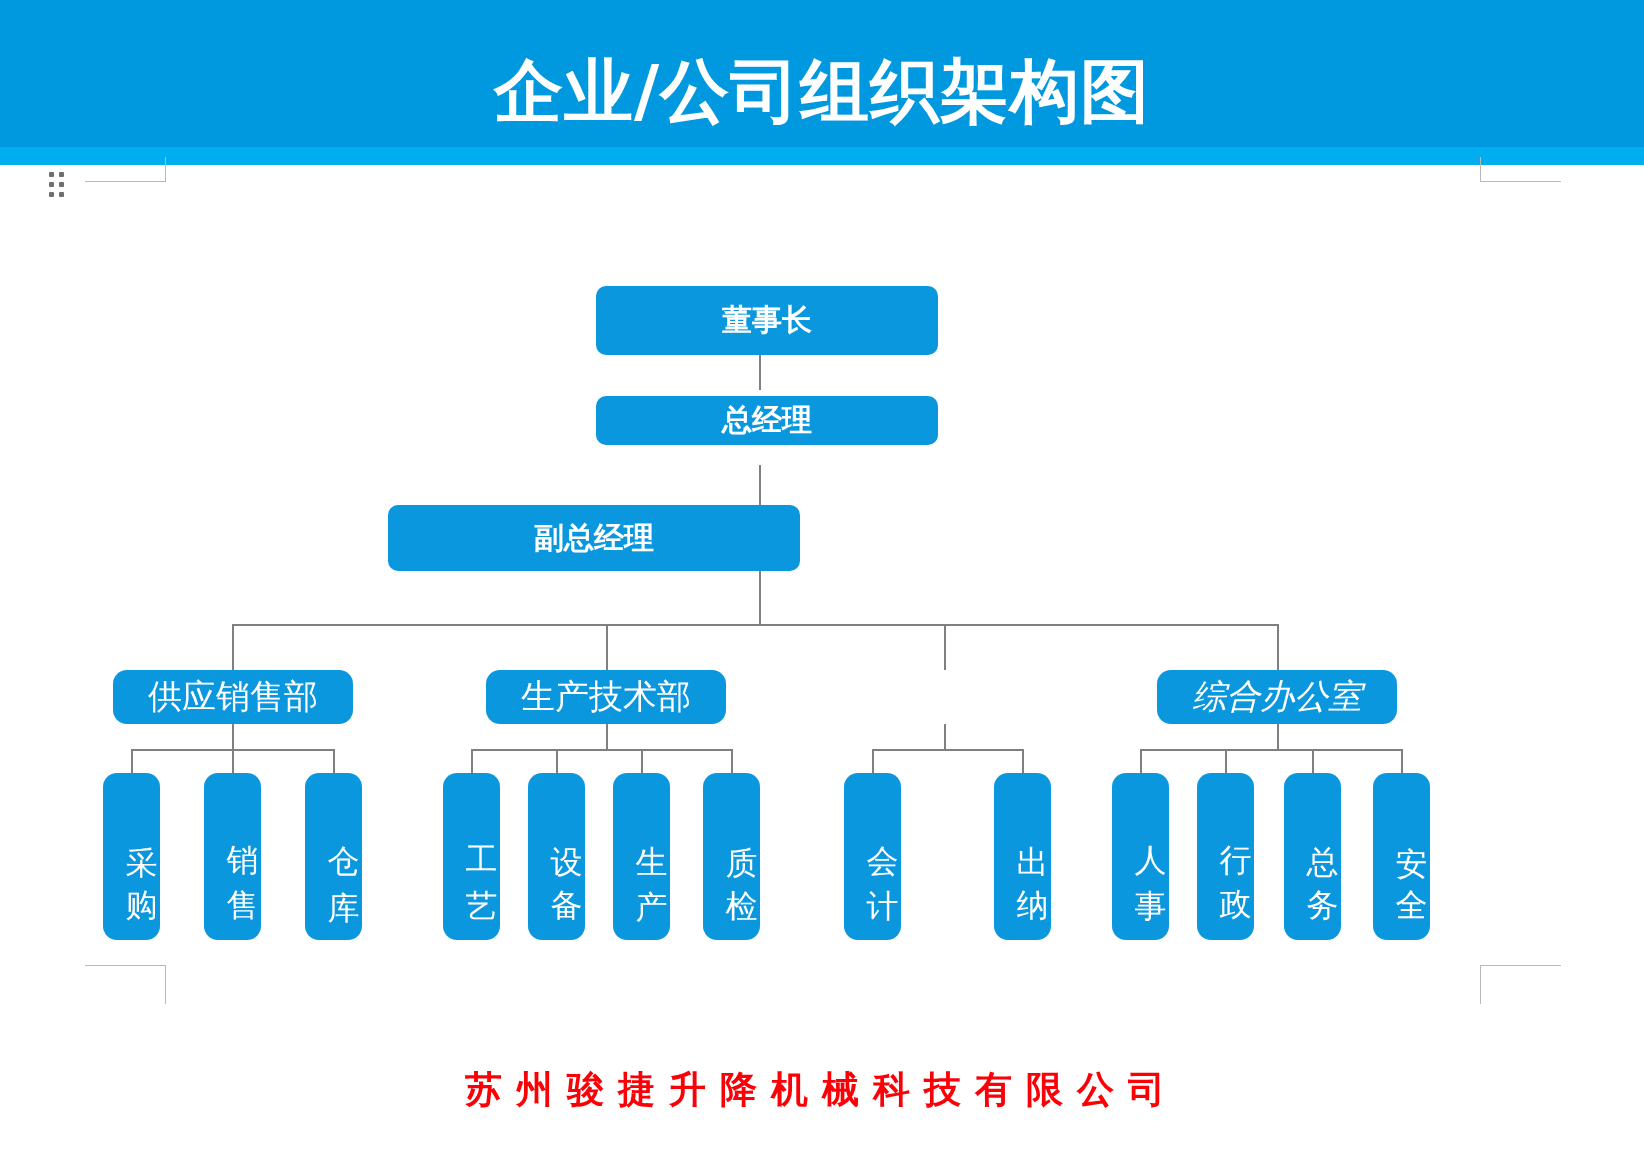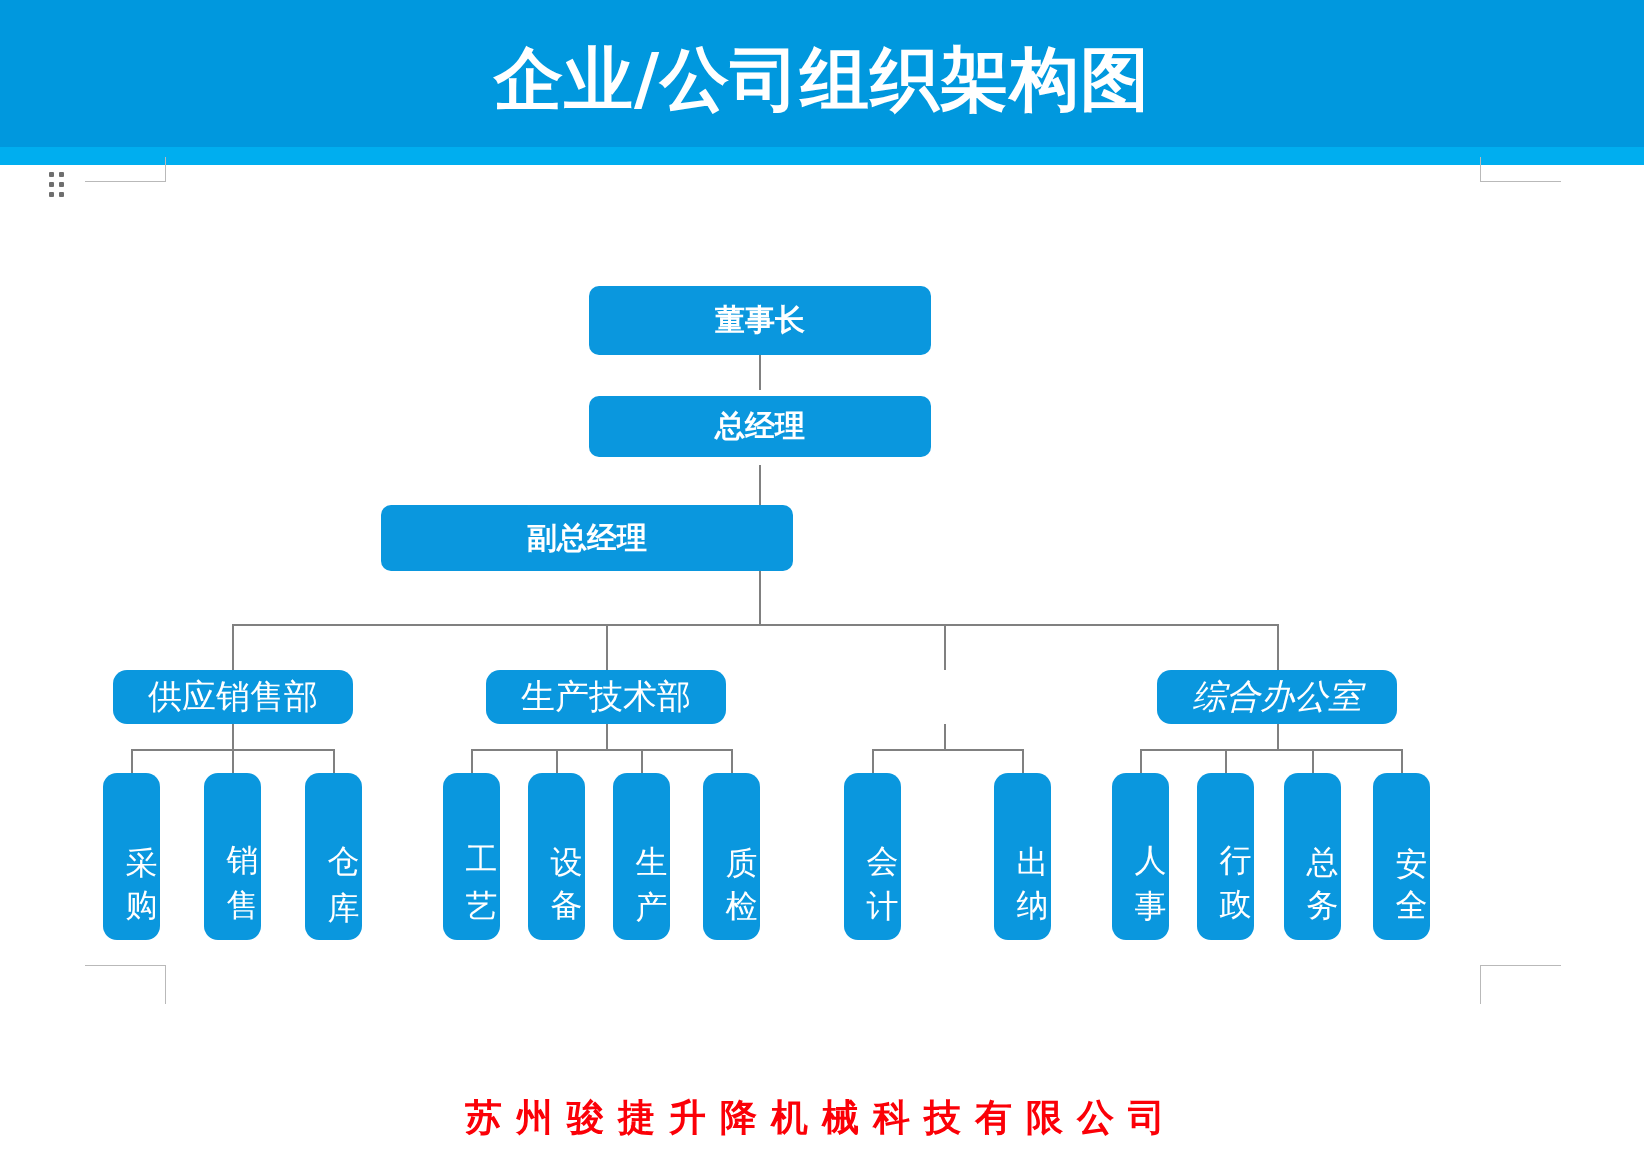--- a/index.html
+++ b/index.html
@@ -15,21 +15,21 @@
   
   .banner{
     position:absolute;left:0;top:0;width:1644px;height:147px;
     background:#0098de;
   }
   .banner-strip{
     position:absolute;left:0;top:147px;width:1644px;height:18px;
     background:#00aeef;
   }
   .banner-title{
-    position:absolute;left:0;top:4px;width:1644px;height:147px;
+    position:absolute;left:0;top:16px;width:1644px;height:147px;
     display:flex;align-items:center;justify-content:center;
     color:#ffffff;
     font-size:69px;
     font-weight:bold;
     letter-spacing:1px;
     white-space:nowrap;
     line-height:1;
     padding-top:4px;
     box-sizing:border-box;
   }
@@ -58,21 +58,21 @@
   .node{
     position:absolute;
     background:#0a97de;
     color:#ffffff;
     border-radius:12px;
     display:flex;align-items:center;justify-content:center;
     text-align:center;
     box-sizing:border-box;
     line-height:1.15;
   }
-  .node.exec{font-weight:bold;font-size:30px;border-radius:10px;}
+  .node.exec{font-weight:bold;font-size:30px;border-radius:10px;margin-left:7px;}
   .node.dept{font-weight:normal;font-size:34px;border-radius:14px;}
   .node.leaf{
     font-weight:normal;font-size:32px;border-radius:14px;
     writing-mode:vertical-rl;
     text-orientation:upright;
     letter-spacing:44px;
     padding-top:14px;
     align-items:flex-start;
     justify-content:center;
   }
@@ -84,21 +84,20 @@
 
   
   .footer{
     position:absolute;left:0;top:1065px;width:1644px;
     text-align:center;
     color:#fb0007;
     font-size:37px;
     font-weight:bold;
     letter-spacing:14px;
     white-space:nowrap;
-    margin-top:28px;
   }
 </style>
 </head>
 <body>
 
 <div class="banner"></div>
 <div class="banner-strip"></div>
 <div class="banner-title">企业/公司组织架构图</div>
 
 <div class="grip">
@@ -149,21 +148,21 @@
   <div class="ln h" style="left:1140px;top:584px;width:262px;"></div>
   <div class="ln v" style="left:1140px;top:584px;height:24px;"></div>
   <div class="ln v" style="left:1225px;top:584px;height:24px;"></div>
   <div class="ln v" style="left:1312px;top:584px;height:24px;"></div>
   <div class="ln v" style="left:1401px;top:584px;height:24px;"></div>
 
   <div class="node exec" style="left:589px;top:121px;width:342px;height:69px;">
     <span>董事长</span>
   </div>
 
-  <div class="node exec" style="left:589px;top:231px;width:342px;height:61px;justify-content:center;">
+  <div class="node exec" style="left:589px;top:231px;width:342px;height:49px;justify-content:center;">
     <span>总经理</span>
   </div>
 
   <div class="node exec" style="left:381px;top:340px;width:412px;height:66px;">
     <span>副总经理</span>
   </div>
 
   <div class="node dept" style="left:486px;top:505px;width:240px;height:54px;">
     <span>生产技术部</span>
   </div>

